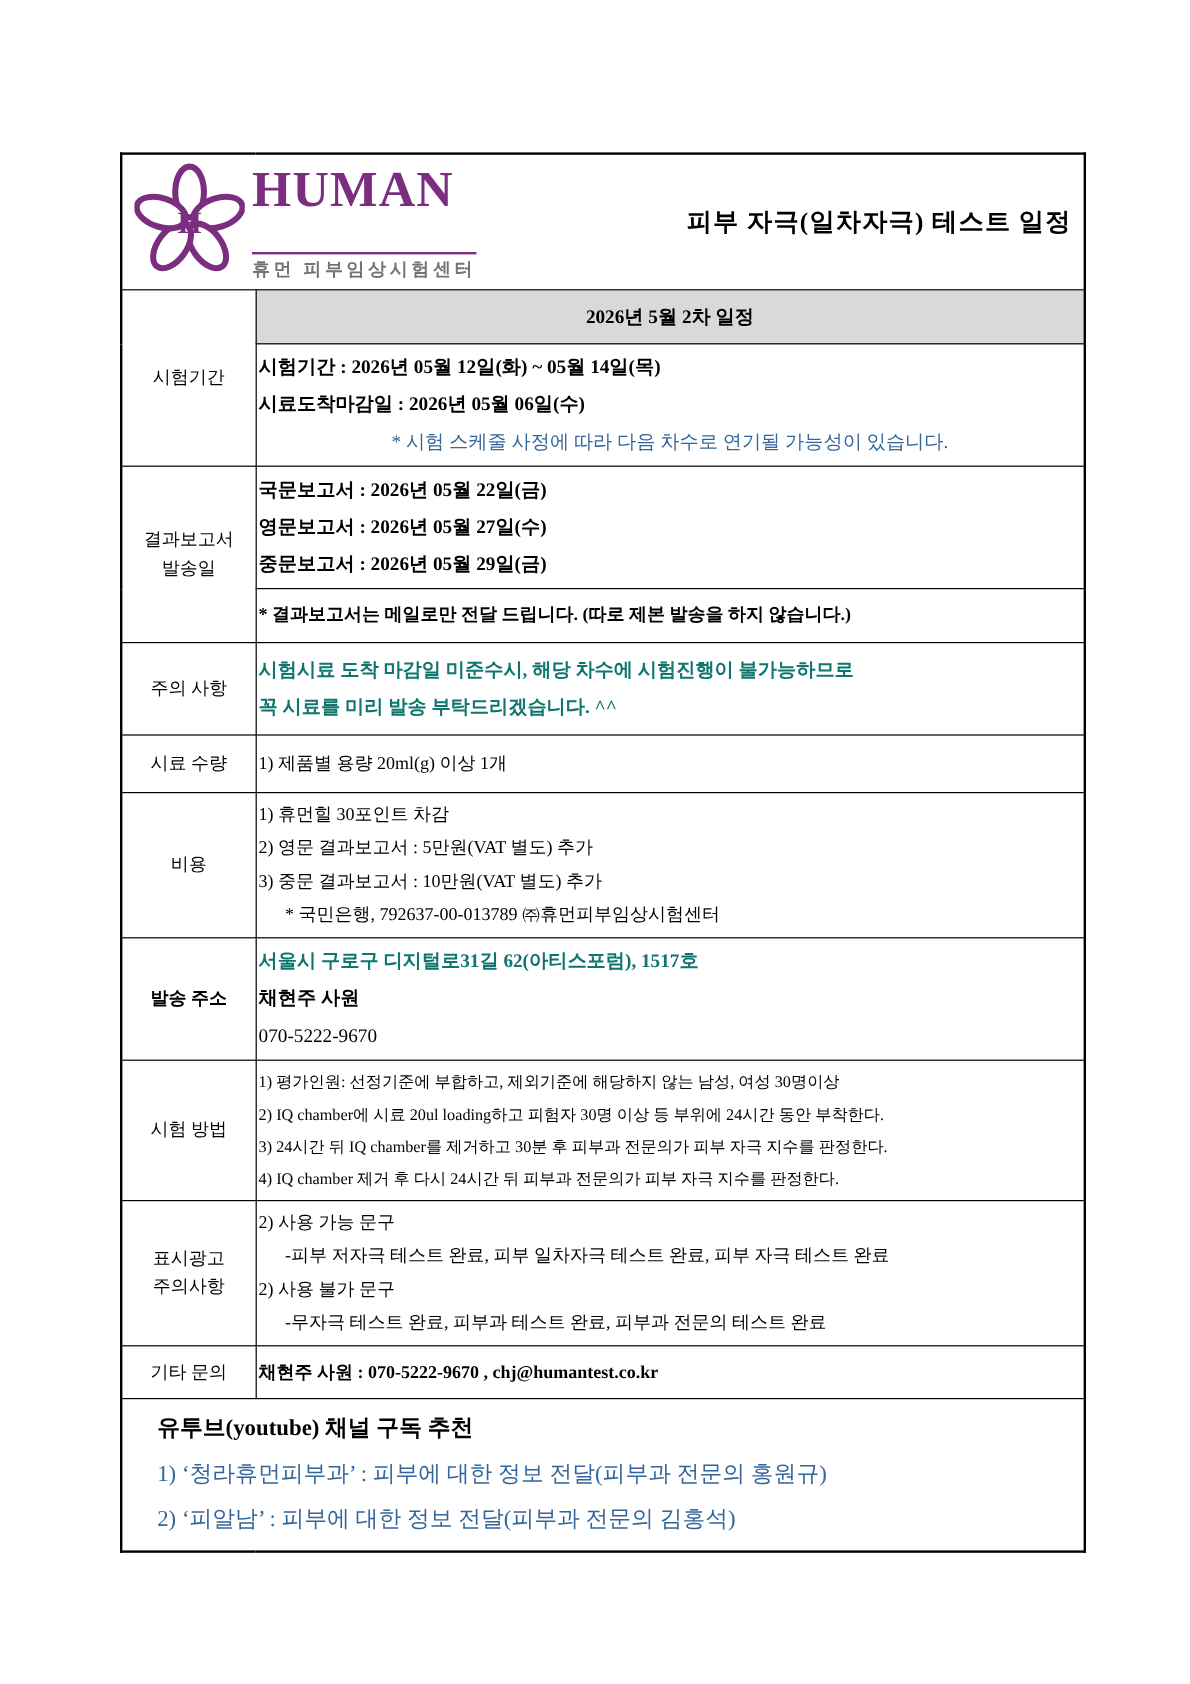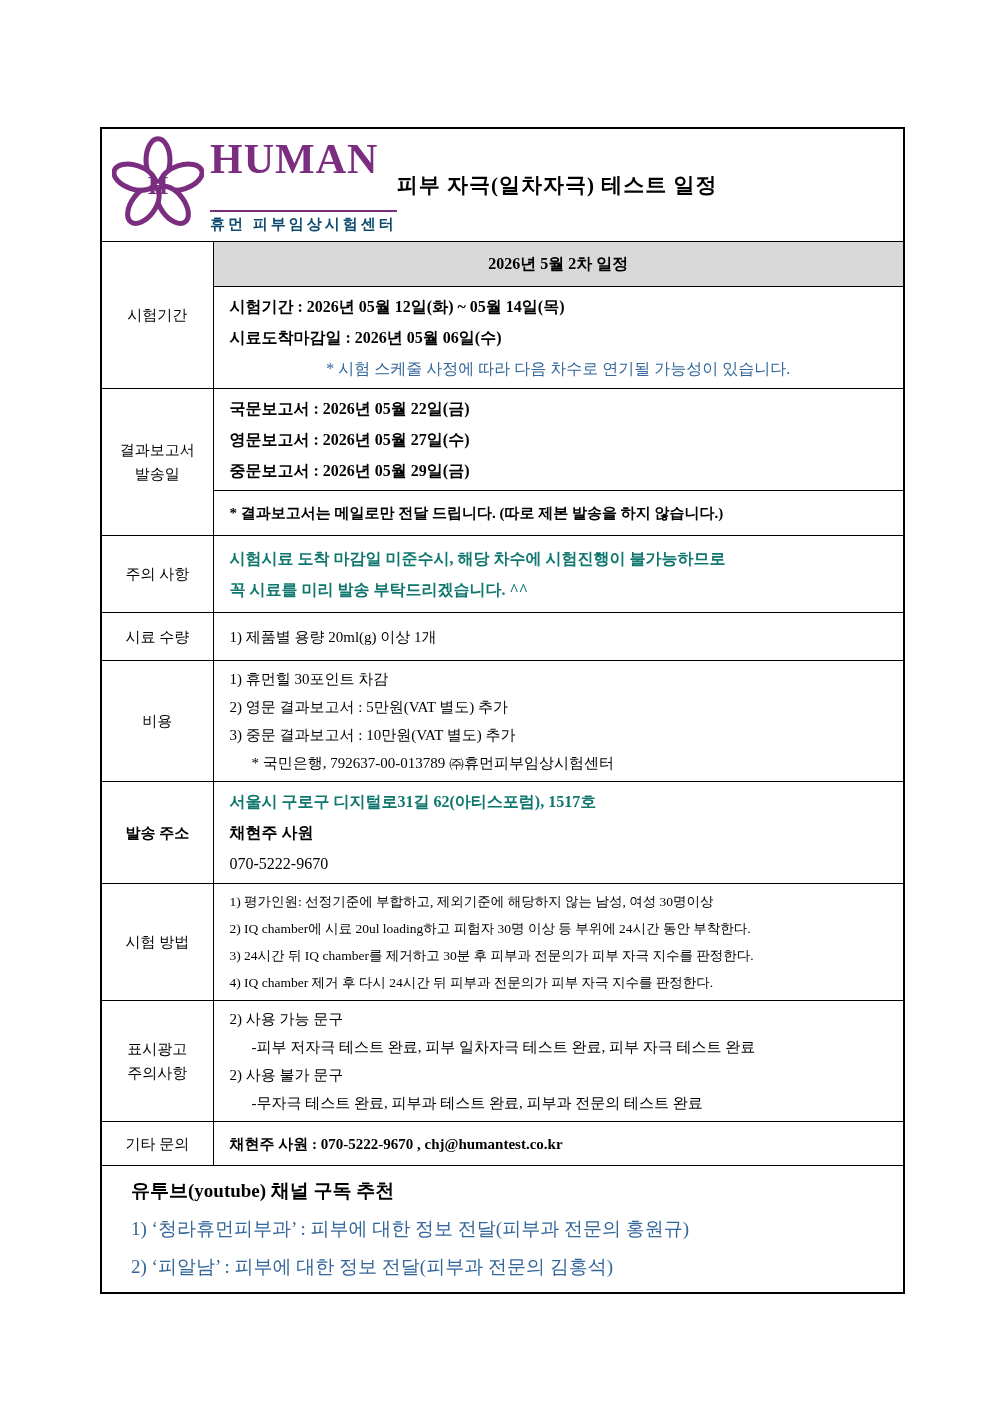--- a/index.html
+++ b/index.html
@@ -1,32 +1,32 @@
 <!DOCTYPE html>
 <html><head>
 <meta charset="utf-8">
 <style>
   html,body{margin:0;padding:0;background:#ffffff;width:992px;height:1403px;
     font-family:"Liberation Serif","DejaVu Serif",serif;color:#000;}
   .page{position:relative;width:992px;height:1403px;background:#fff;}
   table.doc{position:absolute;left:100px;top:127px;width:805px;
     border-collapse:collapse;border:2px solid #000;table-layout:fixed;}
-  td{border:1px solid #000;vertical-align:middle;padding:4px 16px;}
+  td{border:1px solid #000;vertical-align:middle;padding:4px 2px;}
   col.labelcol{width:112px;}
   td.label{text-align:center;padding:4px 4px;font-size:15px;line-height:24px;}
   td.label.bold{font-weight:bold;}
   
   td.logorow{height:104px;padding:4px 10px;}
   .logo-wrap{display:flex;align-items:center;width:100%;}
   .logo-left{display:flex;align-items:center;gap:6px;}
   .logo-txt{display:flex;flex-direction:column;gap:27px;}
   .brand{font-size:42px;line-height:44px;font-weight:bold;color:#7B2E80;letter-spacing:1px;}
   .brand-sub{border-top:2px solid #7B2E80;margin-top:2px;padding-top:3px;
-    font-size:15px;color:#0c4a6e;letter-spacing:3px;font-weight:bold;white-space:nowrap;text-align:center;}
-  .doc-title{flex:1;text-align:left;font-size:21px;font-weight:bold;letter-spacing:1px;}
+    font-size:15px;color:#737373;letter-spacing:3px;font-weight:bold;white-space:nowrap;text-align:center;}
+  .doc-title{flex:1;text-align:right;font-size:21px;font-weight:bold;letter-spacing:1px;}
   
   td.sched{height:36px;background:#D9D9D9;text-align:center;font-weight:bold;font-size:16px;}
   
   .ln{font-size:16px;line-height:31px;white-space:nowrap;}
   .bold{font-weight:bold;}
   .red{color:#0f766e;}
   .blue{color:#33669A;text-align:center;}
   .sm{font-size:15px;line-height:28px;}
   .xs{font-size:13.5px;line-height:27px;}
   .indent{padding-left:22px;}

